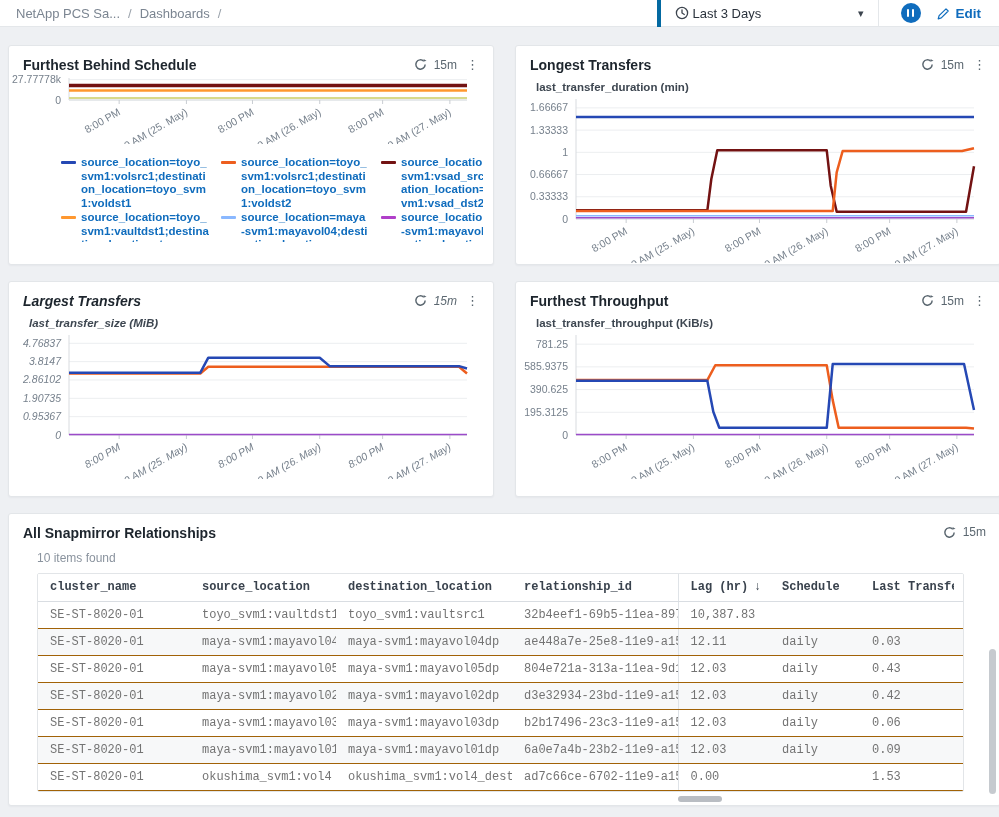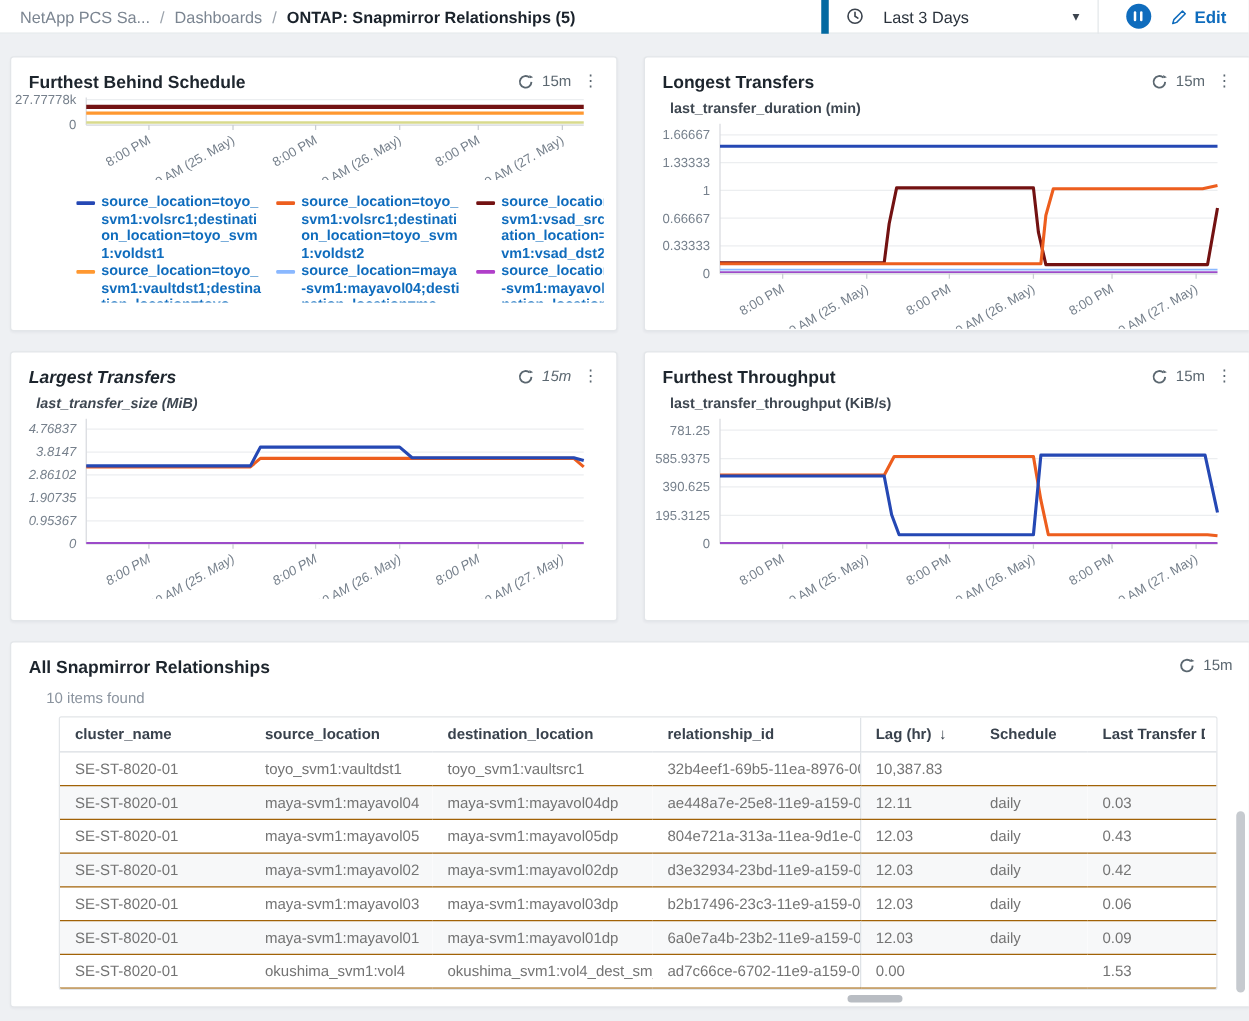--- a/index.html
+++ b/index.html
@@ -6,22 +6,22 @@
   html,body { width:999px; height:817px; margin:0; overflow:hidden;
     font-family:"Liberation Sans","DejaVu Sans",sans-serif; background:#eef0f3; }
 
   
   .topbar { height:27px; background:#fff; border-bottom:1px solid #e4e7ea;
     display:flex; align-items:center; padding:0 0 0 16px; }
   .crumbs { display:flex; align-items:center; gap:8px; font-size:13px; flex:1; }
   .crumb { color:#7b8591; }
   .crumb-sep { color:#9aa2ab; }
   .crumb-current { color:#1a222b; font-weight:700; }
-  .time-group { display:flex; align-items:center; gap:16px; height:27px;
-    border-left:6px solid #0369a1; border-right:1px solid #e4e7ea; padding:0 14px; width:222px; }
+  .time-group { display:flex; align-items:center; gap:4px; height:27px;
+    border-left:4px solid #0369a1; border-right:1px solid #e4e7ea; padding:0 14px; width:222px; }
   .time-label { font-size:13px; color:#2a323c; flex:1; }
   .caret { color:#3c444e; font-size:11px; }
   .pause-btn { width:20px; height:20px; border-radius:50%; background:#0f6cbd; margin:0 16px 0 22px;
     display:flex; align-items:center; justify-content:center; gap:2.5px; cursor:pointer; }
   .pause-btn i { display:block; width:2.5px; height:8px; background:#fff; border-radius:1px; }
   .edit-btn { display:flex; align-items:center; gap:6px; color:#0f6cbd; font-weight:700;
     font-size:13.5px; margin-right:18px; cursor:pointer; }
 
   
   .main { padding:18px 8px 8px; display:grid; grid-template-columns:486px 486px; gap:16px 21px; }
@@ -47,22 +47,22 @@
     gap:1px 12px; height:86px; overflow:hidden; }
   .legend-item { display:flex; align-items:flex-start; cursor:pointer; }
   .legend-item .dash { width:15px; height:3px; border-radius:1px; margin:5px 5px 0 0; flex:none; }
   .legend-item .ltxt { color:#0f6cbd; font-weight:700; font-size:11.5px; line-height:13.5px;
     word-break:break-all; width:128px; }
 
   
   .table-head { display:flex; justify-content:space-between; align-items:flex-start;
     padding:11px 14px 0 14px; }
   .items-found { font-size:12px; color:#8a939e; margin:10px 0 8px 28px; }
-  .tbl-wrap { margin:0 38px; width:927px; overflow:hidden; border:1px solid #e2e5e8;
-    border-radius:2px; background:#fff; }
+  .tbl-wrap { margin:0 28px; width:927px; overflow:hidden; border:1px solid #e2e5e8;
+    border-radius:2px; background:#fff;font-family:Liberation Mono, monospace; }
   table { border-collapse:collapse; table-layout:fixed; width:976px; }
   th,td { height:27px; padding:0 12px; font-size:12px; text-align:left; white-space:nowrap;
     overflow:hidden; }
   th { font-weight:700; color:#39424d; border-bottom:1px solid #d9dde2; background:#fff; }
   td { color:#737373; border-bottom:1px solid #a16207; }
   th:nth-child(4), td:nth-child(4) { border-right:1px solid #dfe3e7; }
   tbody tr:nth-child(even) { background:#f7f8f9; }
   .sort-ic { margin-left:6px; font-size:12px; color:#39424d; }
   .vscroll { position:absolute; right:4px; top:135px; width:7px; height:145px;
     background:#c6cacf; border-radius:4px; cursor:pointer; }
@@ -71,21 +71,20 @@
 </style>
 </head>
 <body>
 
 <div class="topbar">
   <div class="crumbs">
     <span class="crumb">NetApp PCS Sa...</span>
     <span class="crumb-sep">/</span>
     <span class="crumb">Dashboards</span>
     <span class="crumb-sep">/</span>
-    <span class="crumb-current">ONTAP: Snapmirror Relationships (5)</span>
   </div>
   <div class="time-group">
     <span style="display:flex">
       <svg width="14" height="14" viewBox="0 0 14 14">
           <circle cx="7" cy="7" r="5.6" fill="none" stroke="#3c444e" stroke-width="1.3"></circle>
           <path d="M7 3.8V7l2.3 1.5" fill="none" stroke="#3c444e" stroke-width="1.3" stroke-linecap="round"></path>
         </svg>
     </span>
     <span class="time-label">Last 3 Days</span>
     <span class="caret">▾</span>

